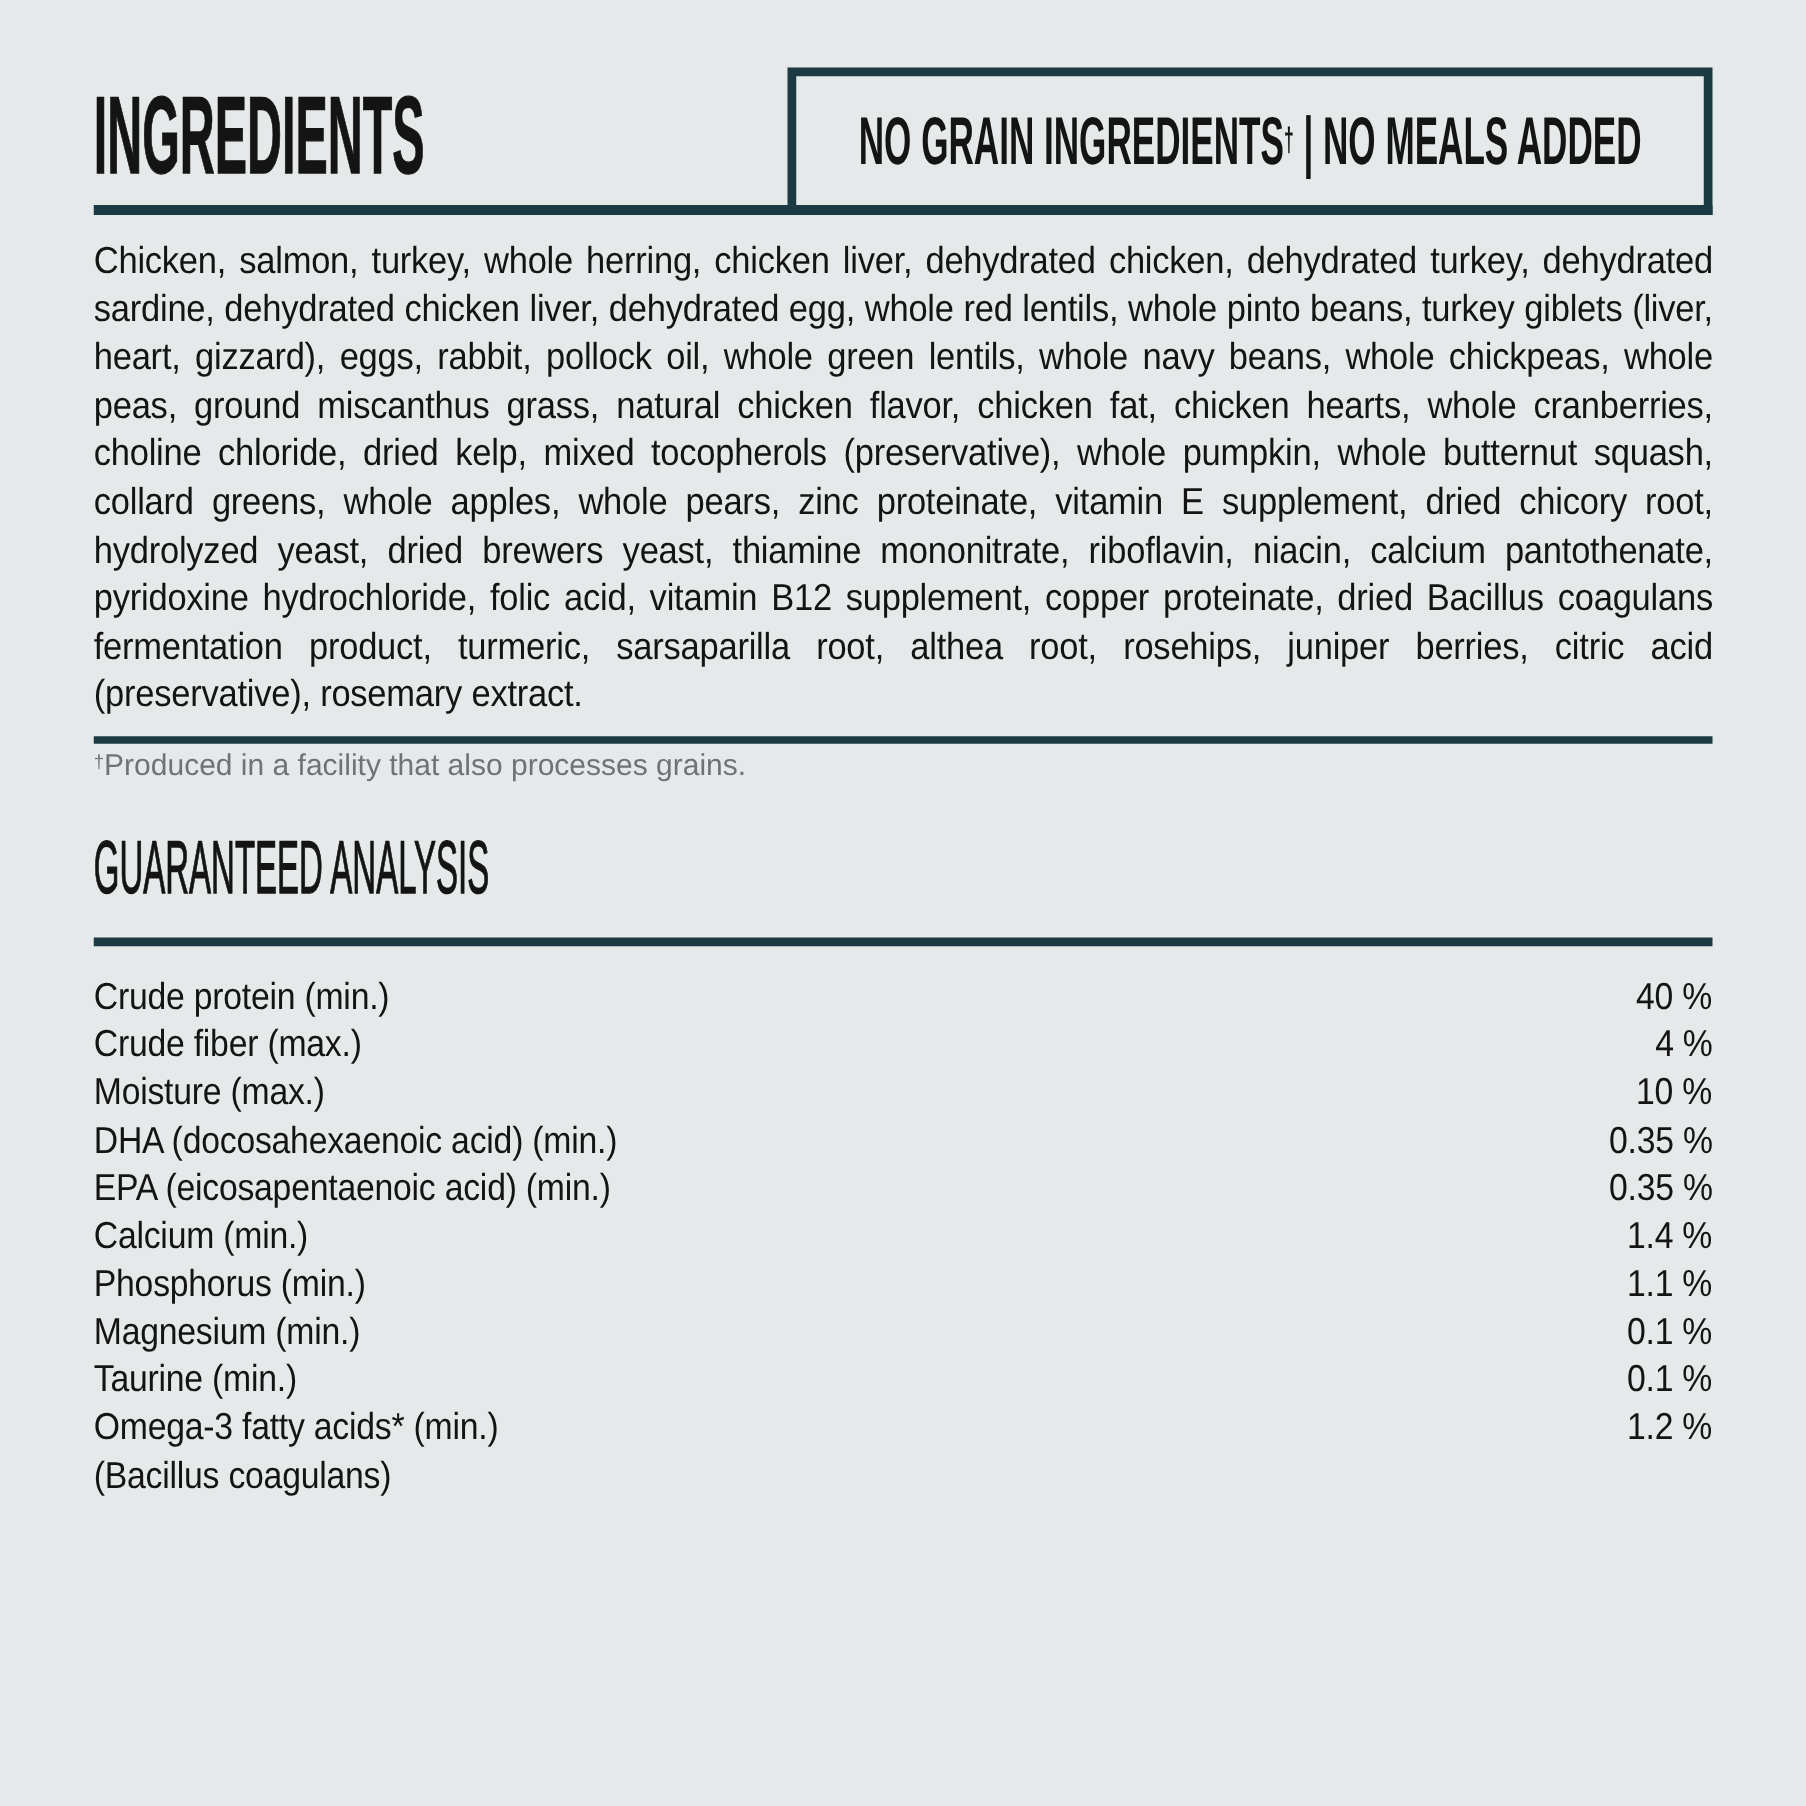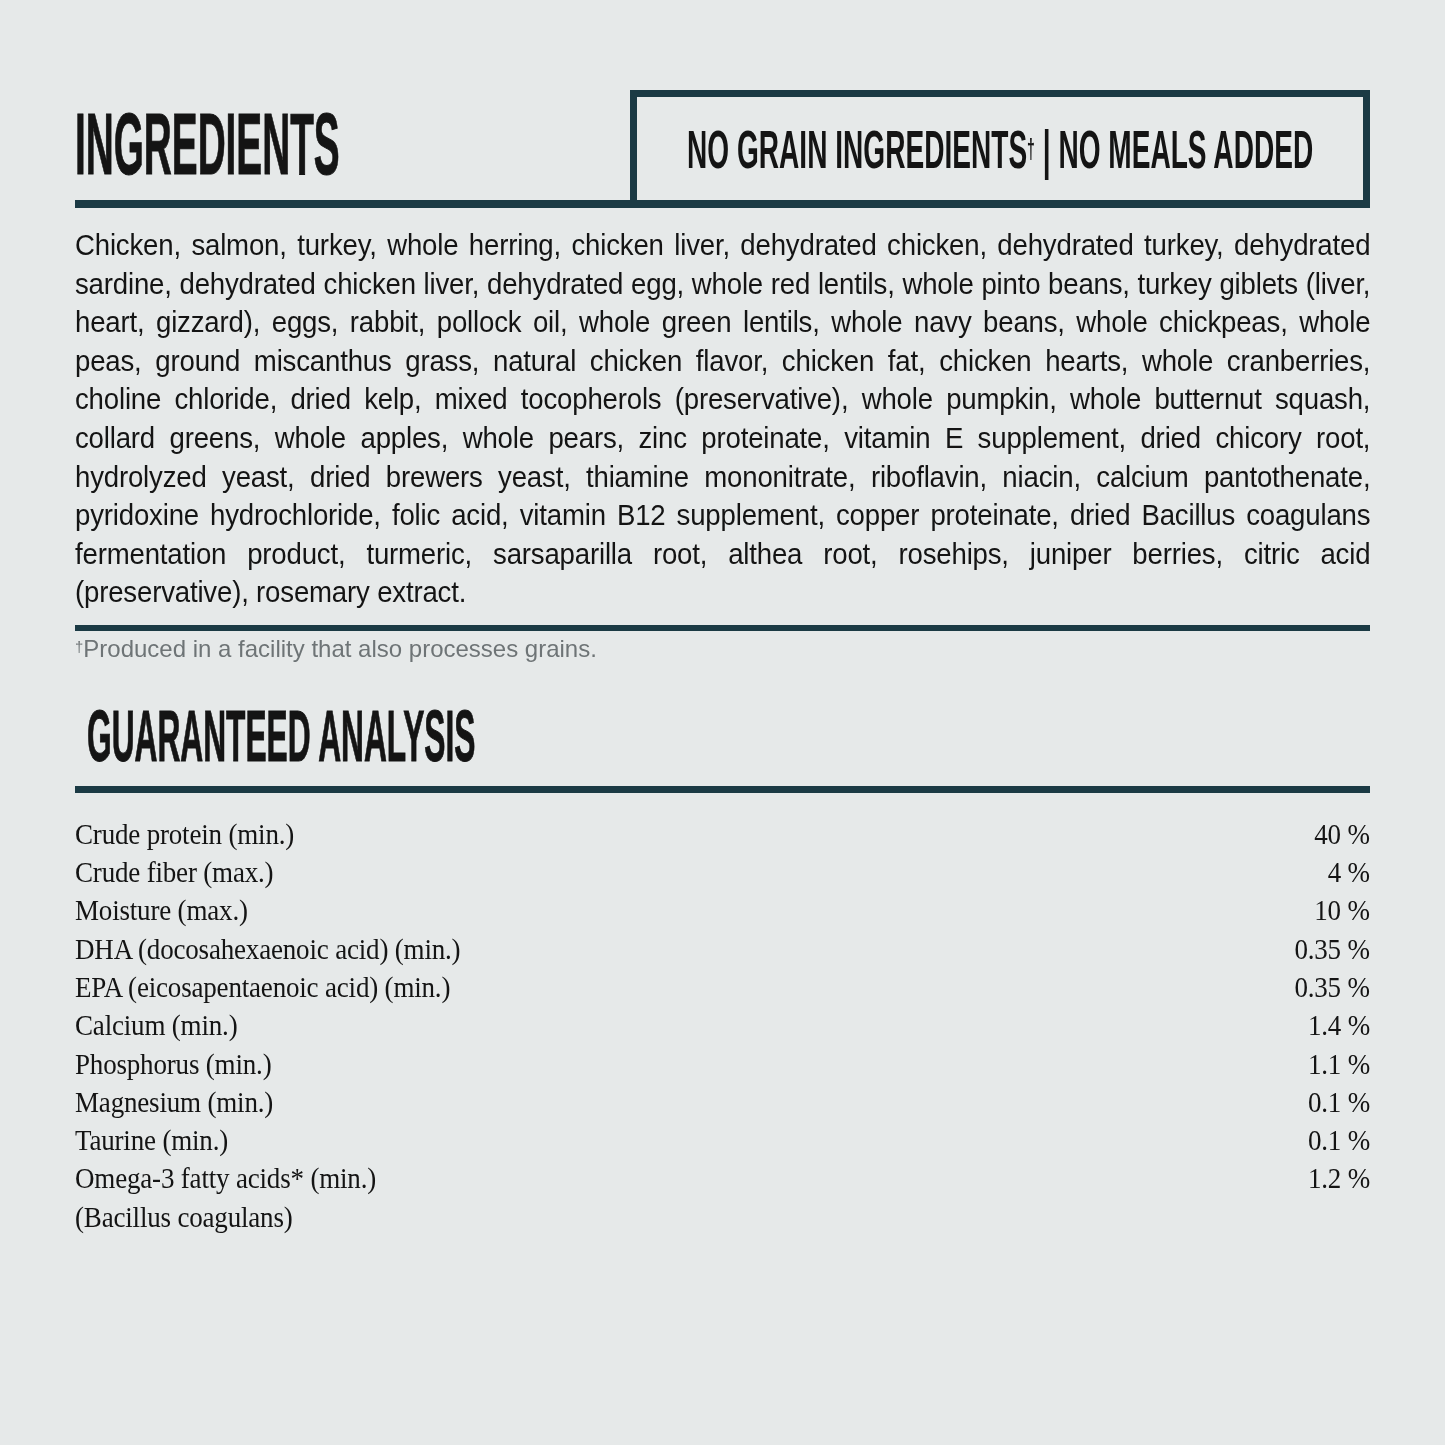--- a/index.html
+++ b/index.html
@@ -15,21 +15,21 @@
     background:var(--bg);
     color:var(--text);
     font-family:"Liberation Sans","DejaVu Sans",sans-serif;
     overflow:hidden;
   }
   .page{width:1445px;height:1445px;padding:0 75px;}
 
   
   .ing-header{
     position:relative;
-    margin-top:88px;
+    margin-top:52px;
     height:120px;
     border-bottom:8px solid var(--accent);
   }
   .ing-title{
     position:absolute;left:0;bottom:12px;margin:0;
     font-size:88px;line-height:1;font-weight:bold;
     white-space:nowrap;
   }
   .squish-head{
     display:inline-block;
@@ -75,30 +75,29 @@
   }
   .footnote{
     margin:4px 0 0;
     font-size:24px;line-height:1.2;
     color:var(--muted);
   }
   .footnote sup{font-size:0.62em;vertical-align:30%;}
 
   
   .ga-title{
-    margin:36px 12px 0;
-    font-size:72px;line-height:1;font-weight:bold;
+    margin:36px 0 0;
+    font-size:60px;line-height:1;font-weight:normal;
     white-space:nowrap;height:70px;
   }
   .analysis{margin-top:24px;}
   .row{
     display:flex;justify-content:space-between;align-items:baseline;
     height:38.3px;
     font-size:30px;
-    font-family:Liberation Serif, serif;
   }
   .row-label{
     display:inline-block;white-space:nowrap;
     transform:scaleX(0.9);transform-origin:0 50%;
     letter-spacing:-0.2px;
   }
   .row-value{
     display:inline-block;white-space:nowrap;
     transform:scaleX(0.9);transform-origin:100% 50%;
     letter-spacing:-0.2px;

